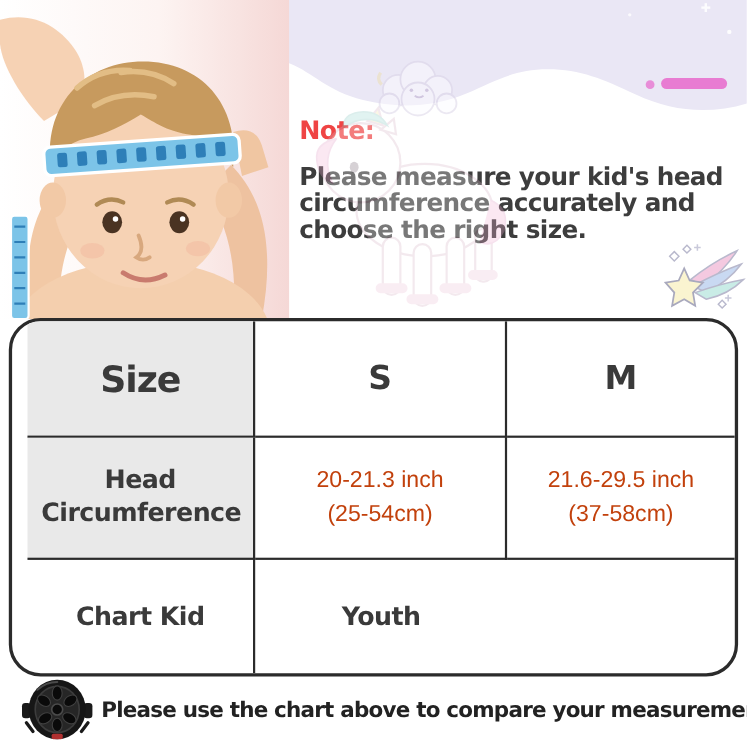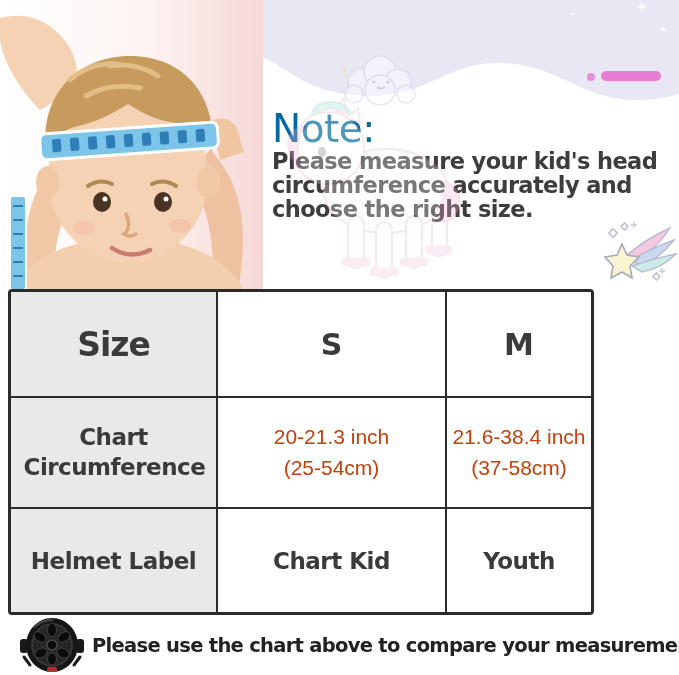--- a/index.html
+++ b/index.html
@@ -15,36 +15,36 @@
     font-size:38px;font-weight:bold;letter-spacing:-1.5px;color:#3b3b3b;}
 
   
   .dash-dot{left:587px;top:73px;width:8px;height:8px;border-radius:50%;background:#e87cd2;opacity:.85;}
   .dash-pill{left:601px;top:71px;width:60px;height:10px;border-radius:6px;background:#e87cd2;}
 
   
   .sparkle{color:#ffffff;font-size:11px;line-height:11px;opacity:.9;}
 
   
-  .note-heading{left:272px;top:106px;font-size:39px;font-weight:normal;letter-spacing:-0.5px;color:#0369a1;}
+  .note-heading{left:272px;top:106px;font-size:23px;font-weight:bold;letter-spacing:-0.5px;color:#ef4444;}
   .note-body{left:272px;top:150px;width:412px;font-size:22.5px;font-weight:bold;
     letter-spacing:-0.6px;line-height:1.06;color:#3d3d3d;}
 
   
   .photo{left:0;top:0;width:263px;height:290px;overflow:hidden;}
 
   
   .unicorn{left:276px;top:96px;width:195px;height:192px;opacity:.30;}
   .cloud{left:332px;top:48px;width:100px;height:62px;opacity:.5;}
   .shooting-star{left:598px;top:218px;width:80px;height:72px;}
 
   
-  .size-table{left:8px;top:289px;width:586px;height:326px;
-    border:3px solid #2b2b2b;border-radius:4px;overflow:hidden;box-sizing:border-box;
-    display:grid;grid-template-columns:207px 229px 1fr;grid-template-rows:106px 111px 1fr;background:#ffffff;}
+  .size-table{left:8px;top:289px;width:663px;height:326px;
+    border:3px solid #2b2b2b;border-radius:29px;overflow:hidden;box-sizing:border-box;
+    display:grid;grid-template-columns:207px 229px 1fr;grid-template-rows:106px 111px 1fr;background:#ffffff;padding-left:14px;}
   .cell{display:flex;flex-direction:column;align-items:center;justify-content:center;
     border-right:2.5px solid #2b2b2b;border-bottom:2.5px solid #2b2b2b;text-align:center;}
   .cell.last-col{border-right:none;}
   .cell.last-row{border-bottom:none;}
   .cell.label-col{background:#e9e9e9;}
   .th-size{font-size:33px;font-weight:bold;letter-spacing:-1px;}
   .th-col{font-size:30px;font-weight:bold;}
   .row-label{font-size:23px;font-weight:bold;letter-spacing:-0.5px;line-height:1.3;width:180px;}
   .data-cell{font-family:"Liberation Sans",sans-serif;font-size:21px;font-weight:400;
     color:#c2410c;line-height:1.45;letter-spacing:0;}
@@ -188,34 +188,31 @@
       <span class="th-size">Size</span>
     </div>
     <div class="cell">
       <span class="th-col">S</span>
     </div>
     <div class="cell last-col">
       <span class="th-col">M</span>
     </div>
 
     <div class="cell label-col">
-      <span class="row-label">Chart Circumference</span>
+      <span class="row-label">Head Circumference</span>
     </div>
     <div class="cell data-cell">
       <span>20-21.3 inch</span>
       <span>(25-54cm)</span>
     </div>
     <div class="cell last-col data-cell">
-      <span>21.6-38.4 inch</span>
+      <span>21.6-29.5 inch</span>
       <span>(37-58cm)</span>
     </div>
 
-    <div class="cell label-col last-row">
-      <span class="label-cell-text">Helmet Label</span>
-    </div>
     <div class="cell last-row">
       <span class="label-cell-text">Chart Kid</span>
     </div>
     <div class="cell last-col last-row">
       <span class="label-cell-text">Youth</span>
     </div>
   </div>
 
   <div class="abs footer">
     <svg class="helmet-icon-svg" viewBox="0 0 68 57" aria-hidden="true">

